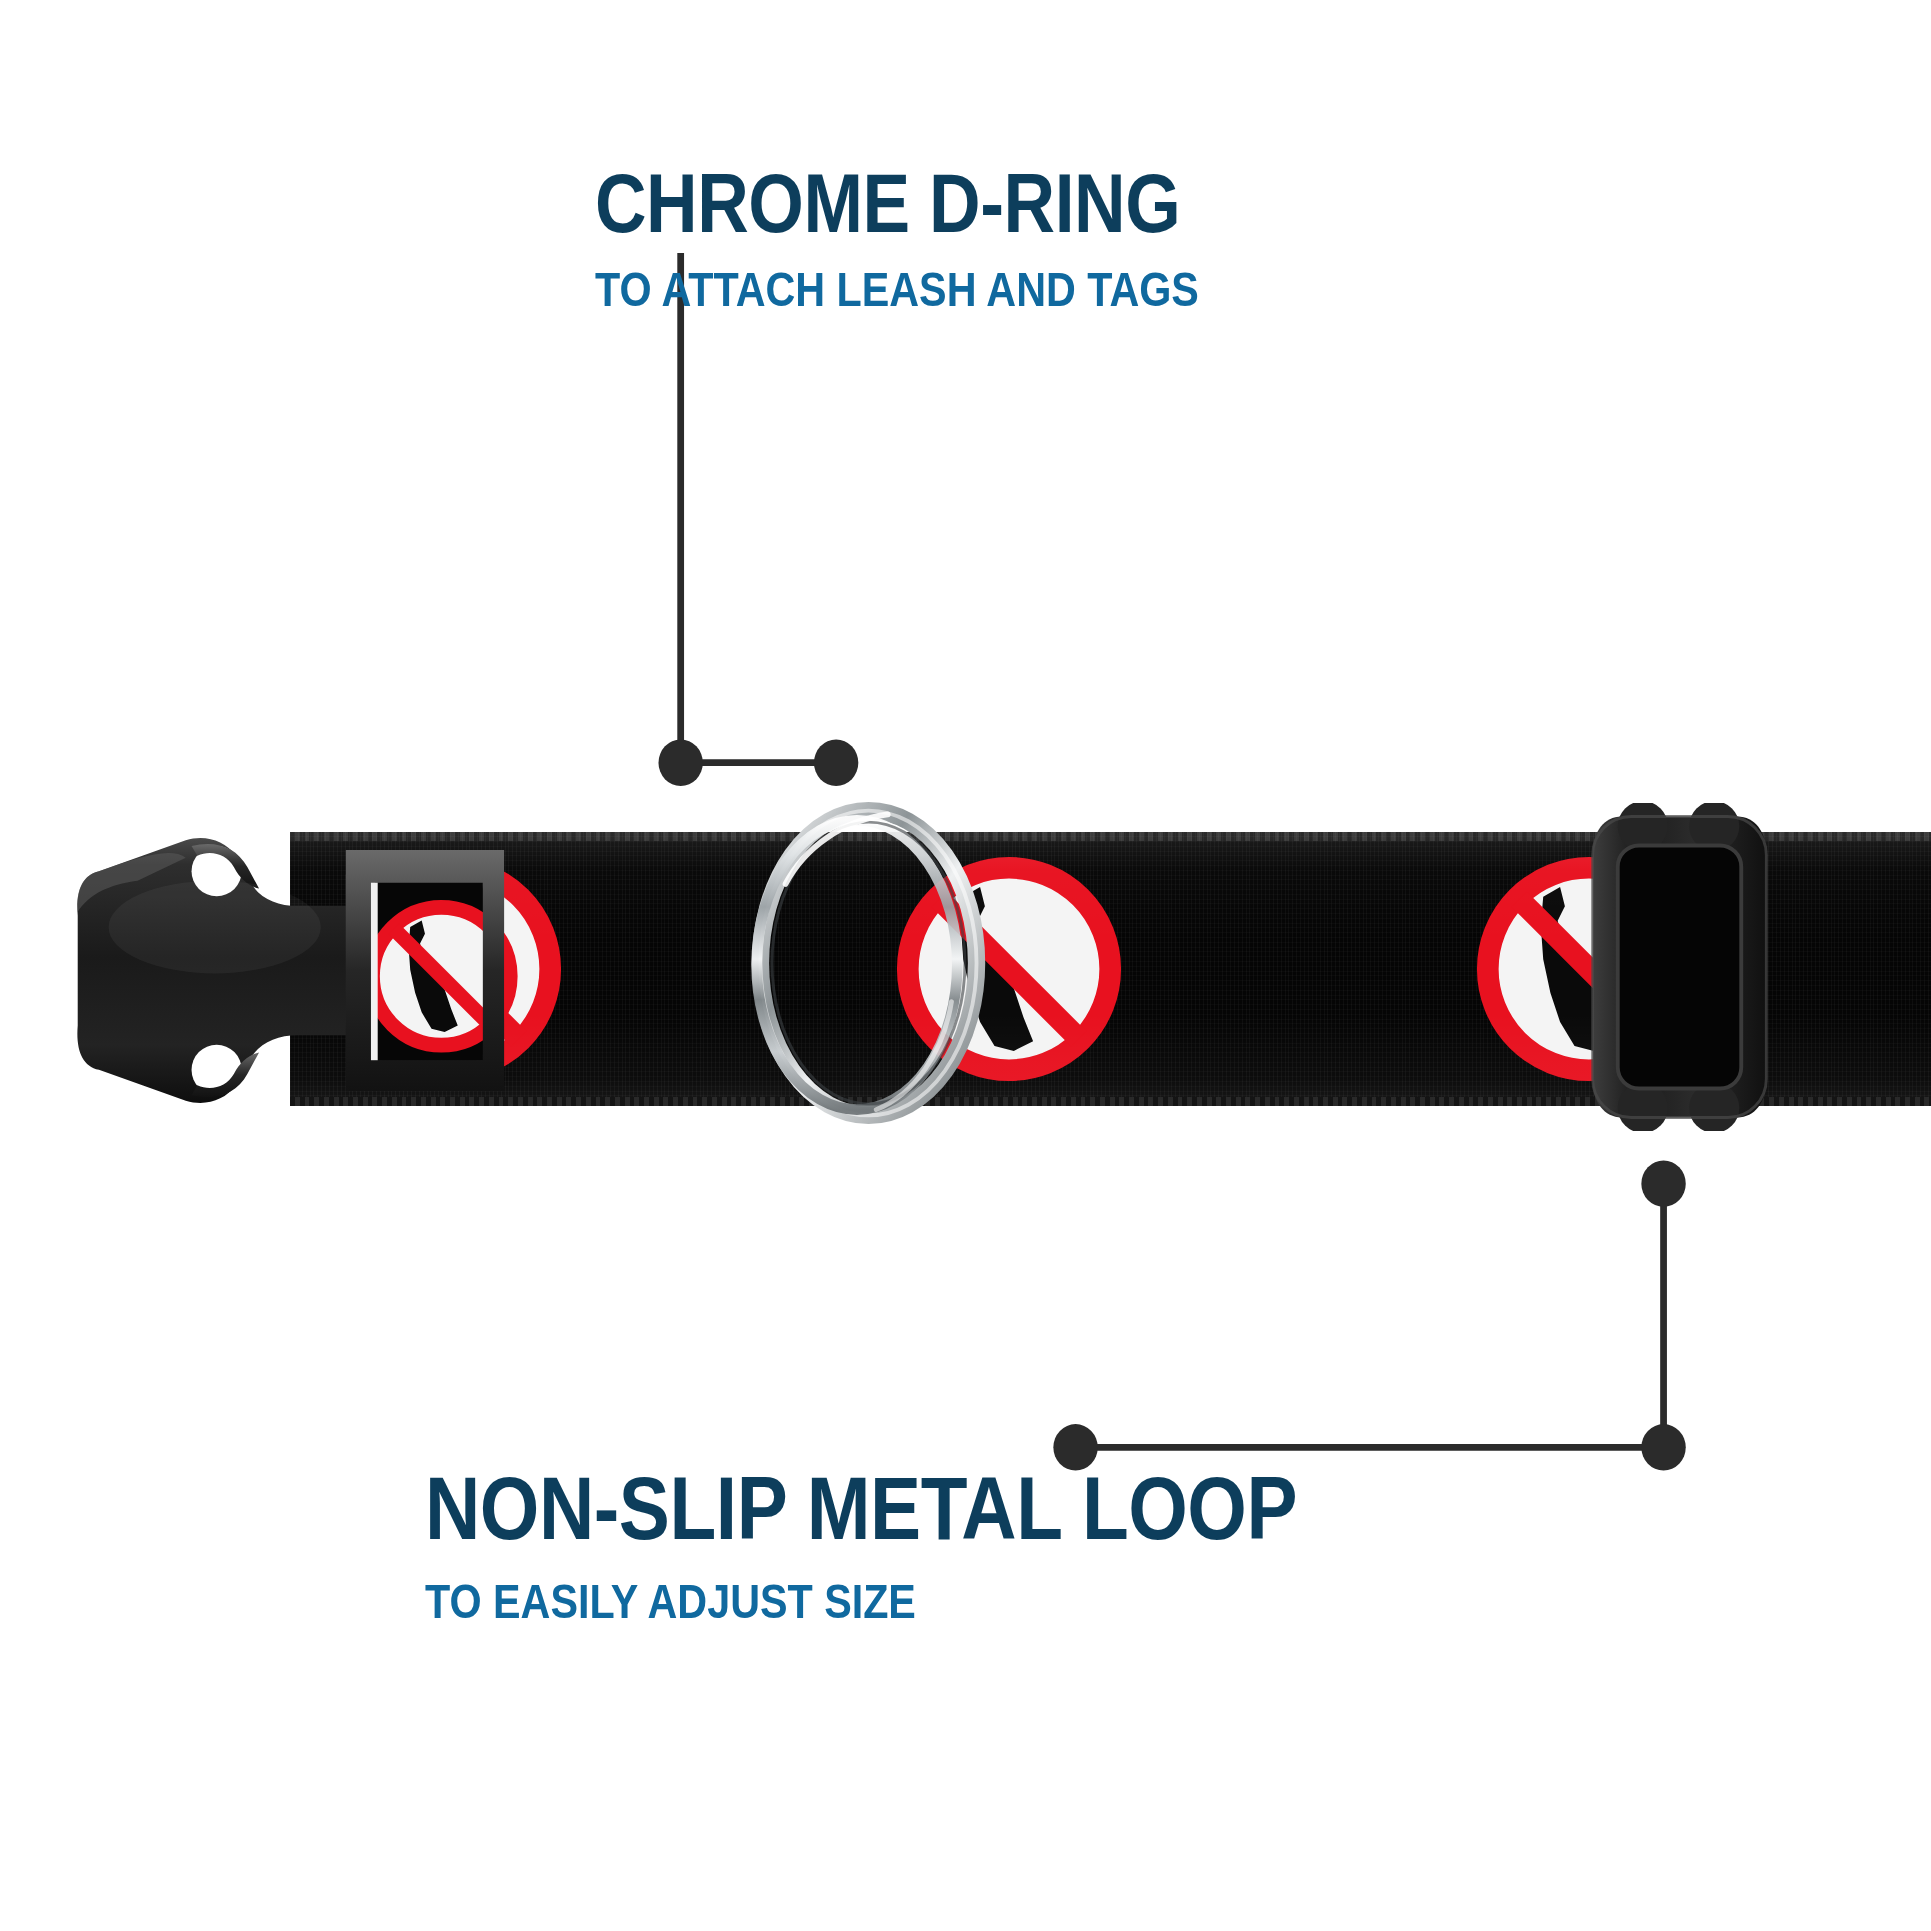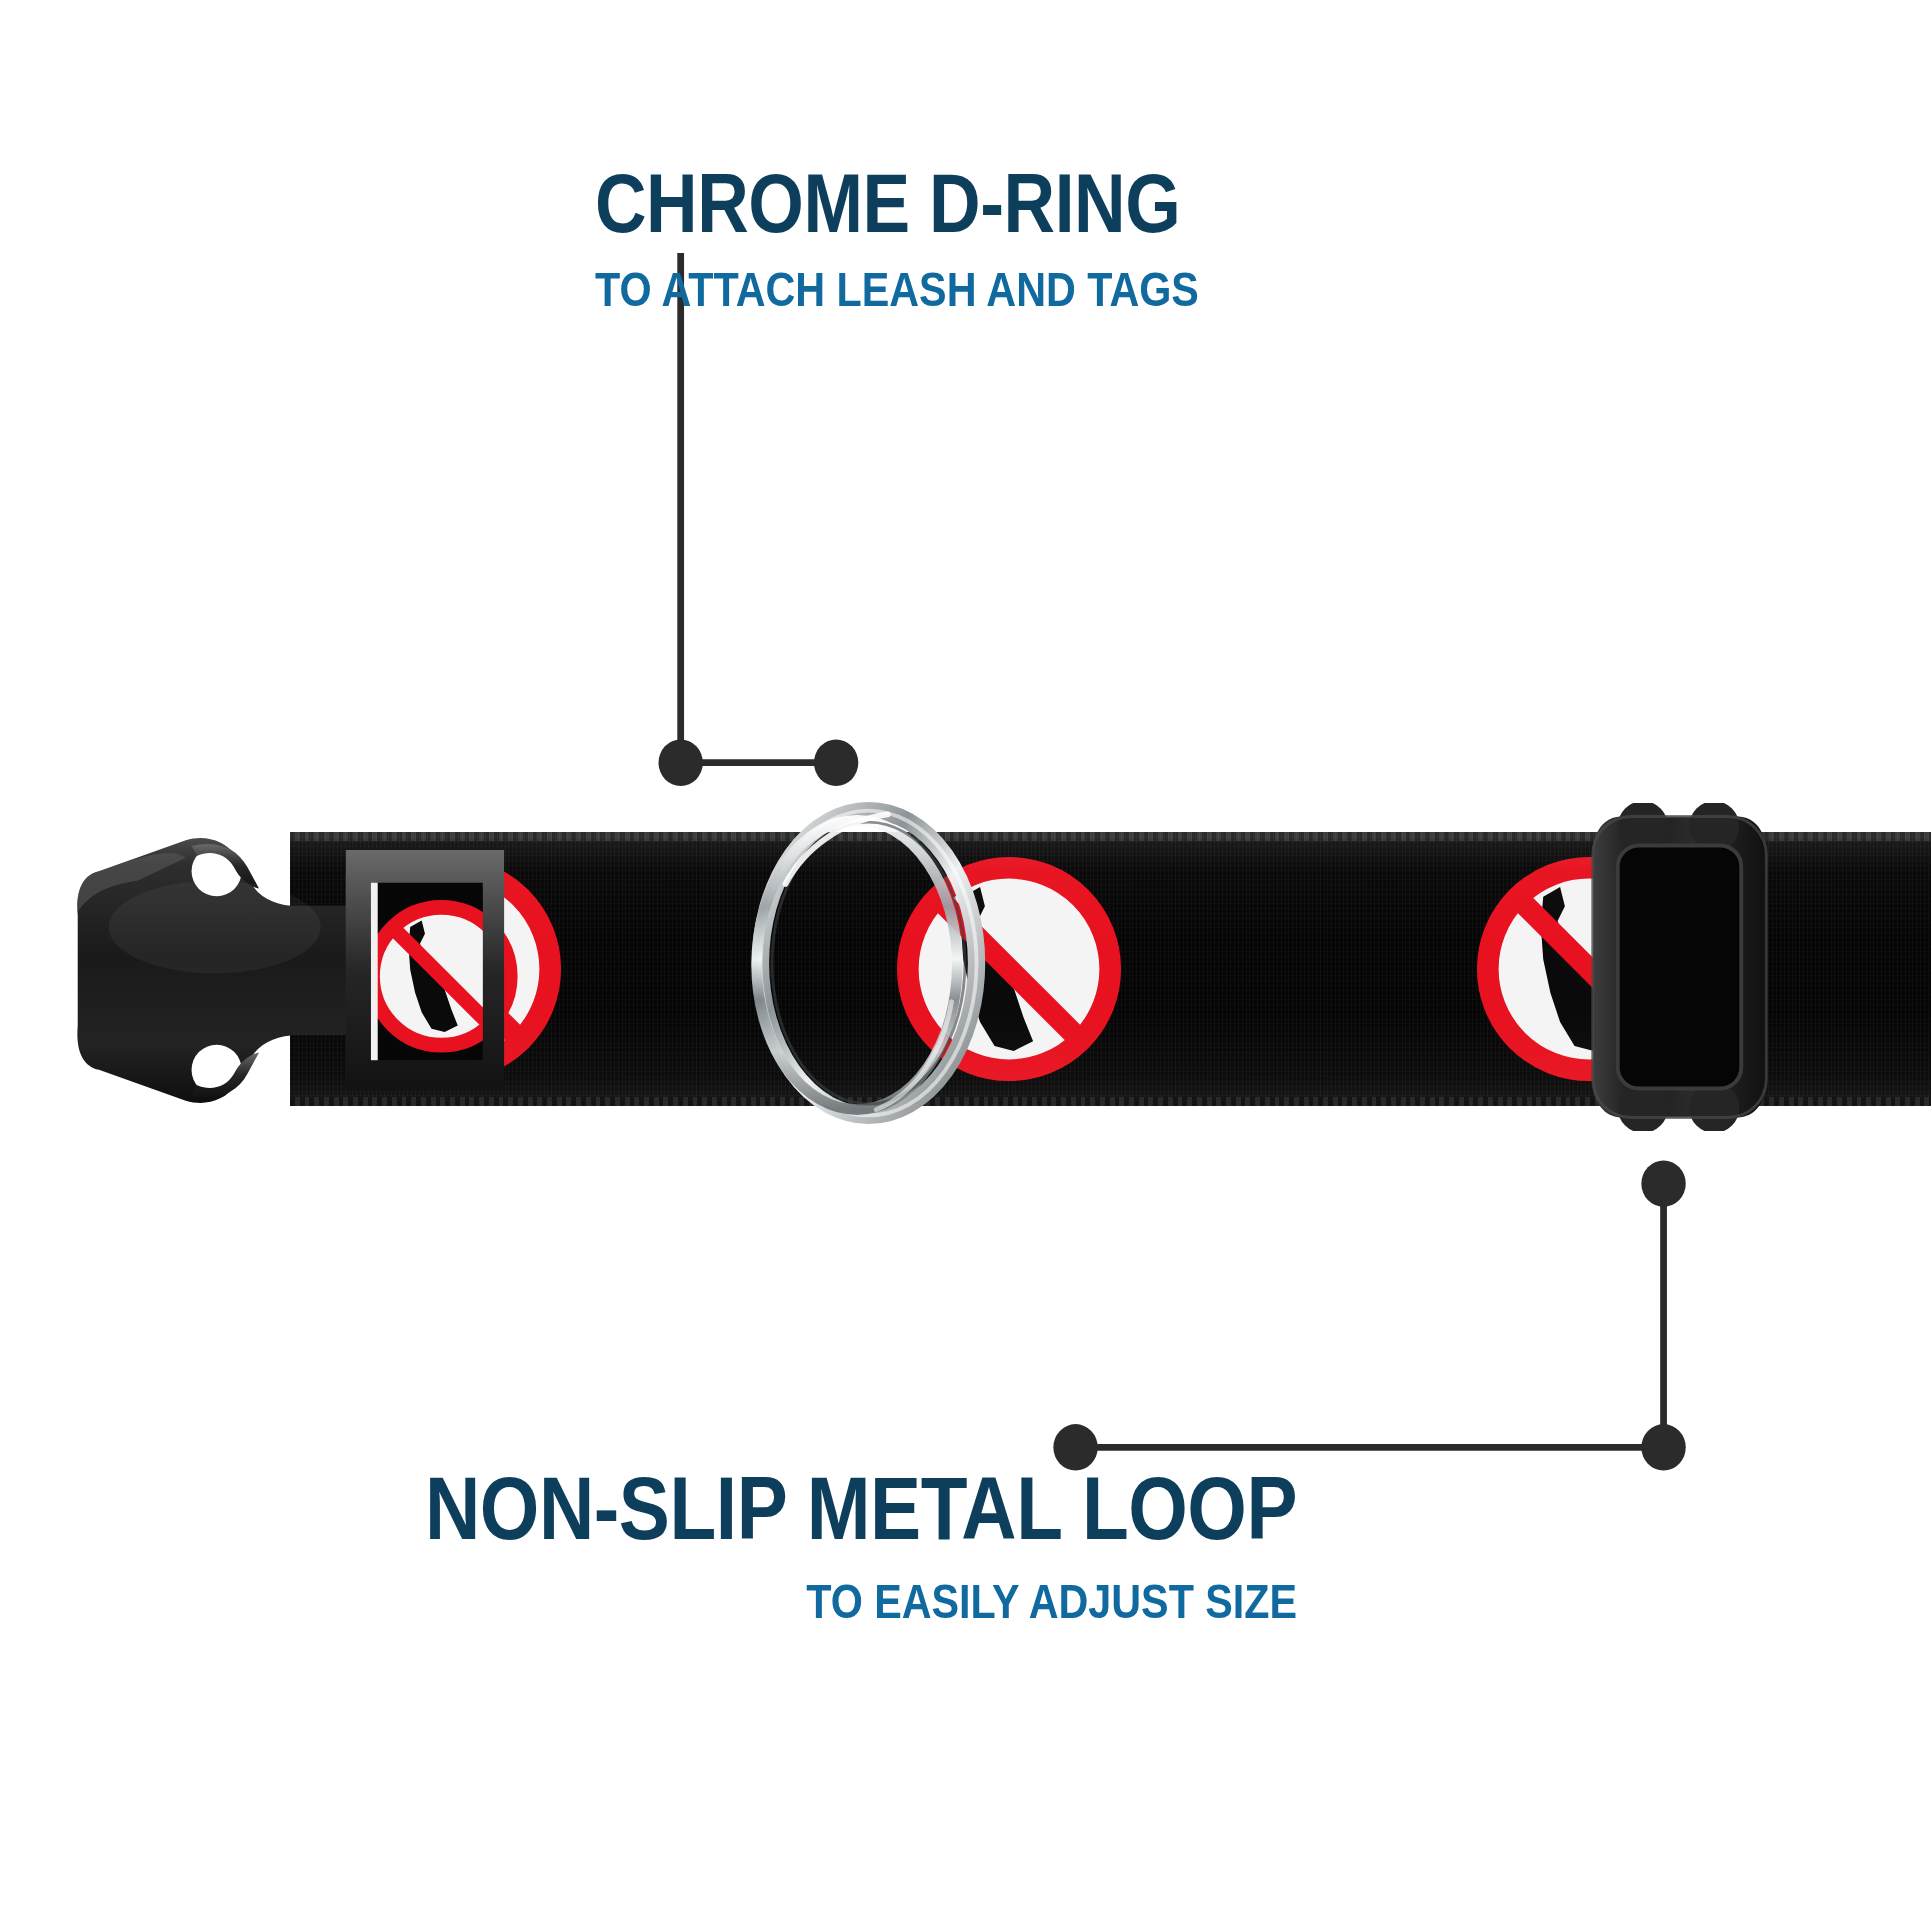--- a/index.html
+++ b/index.html
@@ -28,21 +28,21 @@
     letter-spacing:0px;
     line-height:1.0;
     white-space:nowrap;
     transform:scaleX(0.86);
   }
 
   #callout-dring{left:595px;top:162px;}
   #callout-dring .headline{font-size:83px;color:#0d3e5c;transform-origin:left top;}
   #callout-dring .subline{font-size:48px;color:#10699f;transform-origin:left top;margin-top:21px;}
 
-  #callout-loop{left:425px;top:1464px;text-align:right;}
+  #callout-loop{left:425px;top:1464px;}
   #callout-loop .headline{font-size:89px;color:#0d3e5c;transform-origin:left top;}
   #callout-loop .subline{font-size:48px;color:#10699f;transform-origin:left top;margin-top:25px;}
 
   
   .leader-svg{position:absolute;left:0;top:0;width:1931px;height:1931px;pointer-events:none;}
 
   
   #collar{position:absolute;left:0;top:811px;width:1931px;height:319px;}
 
   

